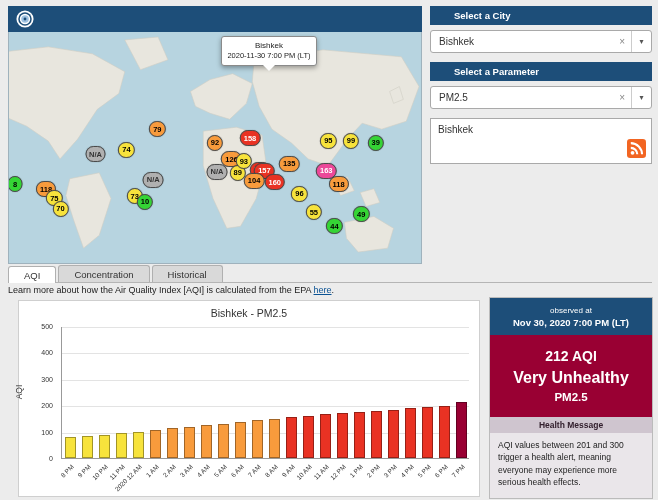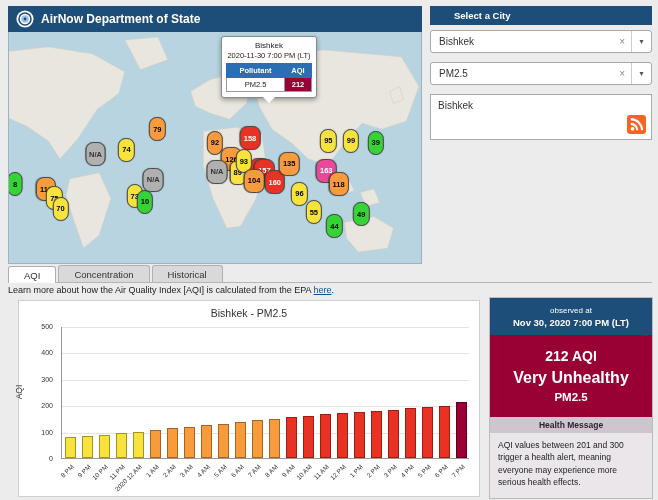--- a/index.html
+++ b/index.html
@@ -21,21 +21,21 @@
     font-weight:bold; font-size:12px;
   }
   .seal { width:18px; height:18px; flex:0 0 auto; }
   .map {
     position:relative; height:232px; background:#b7d4e0;
     overflow:hidden; border:1px solid #9fb2bd; border-top:none;
   }
   .map svg.land { position:absolute; inset:0; width:100%; height:100%; }
   .marker {
     position:absolute; transform:translate(-50%,-50%);
-    height:24px; min-width:15px; padding:0 3px; border-radius:8px;
+    height:16px; min-width:15px; padding:0 3px; border-radius:8px;
     border:1px solid #4a4a4a; font-size:7.5px; font-weight:bold;
     display:flex; align-items:center; justify-content:center;
     color:#000; z-index:2; white-space:nowrap; cursor:pointer;
     box-shadow:0 0 1px rgba(0,0,0,.4);
   }
   .marker.red, .marker.maroon { color:#fff; }
   .marker.gray { color:#333; }
 
   .popup {
     position:absolute; left:212px; top:4px; width:96px; z-index:5;
@@ -130,21 +130,20 @@
 
 <div class="map-panel">
   <div class="map-header">
     <svg class="seal" viewBox="0 0 20 20">
       <circle cx="10" cy="10" r="9.5" fill="#ffffff"></circle>
       <circle cx="10" cy="10" r="7.5" fill="#1d4e79"></circle>
       <circle cx="10" cy="10" r="5.8" fill="#ffffff"></circle>
       <circle cx="10" cy="10" r="4.2" fill="#9ec1e0"></circle>
       <circle cx="10" cy="10" r="1.6" fill="#1d4e79"></circle>
     </svg>
-    <span>AirNow Department of State</span>
   </div>
 
   <div class="map">
     <svg class="land" viewBox="0 0 420 233" preserveAspectRatio="none">
       <g fill="#e8e6de" stroke="#cfcdc4" stroke-width="0.6">
         <path d="M-5,20 L40,15 L85,22 L118,40 L112,62 L90,78 L70,108 L52,128 L40,110 L18,95 L-5,85 Z"></path>
         <path d="M118,8 L152,5 L162,28 L134,38 Z"></path>
         <path d="M62,148 L92,142 L104,168 L92,205 L76,218 L66,190 L58,165 Z"></path>
         <path d="M185,60 L205,48 L228,42 L248,52 L242,72 L225,88 L205,82 L190,75 Z"></path>
         <path d="M198,100 L232,96 L258,104 L262,132 L252,168 L236,196 L222,198 L208,168 L198,135 Z"></path>
@@ -152,45 +151,33 @@
         <path d="M330,150 L345,146 L352,160 L338,165 Z"></path>
         <path d="M358,162 L372,158 L378,172 L364,176 Z"></path>
         <path d="M342,192 L372,186 L392,198 L386,218 L356,222 L344,208 Z"></path>
         <path d="M388,60 L398,55 L402,68 L392,72 Z"></path>
       </g>
     </svg>
 
     <div class="popup">
       <div class="city">Bishkek</div>
       <div class="dt">2020-11-30 7:00 PM (LT)</div>
-      <table>
-        <tbody>
-            <tr>
-          <th>Pollutant</th>
-          <th>AQI</th>
-        </tr>
-        <tr>
-          <td>PM2.5</td>
-          <td class="aqi-cell">212</td>
-        </tr>
-      </tbody>
-        </table>
       <div class="popup-arrow"></div>
     </div>
   <div class="marker green" style="left: 1.5%; top: 66%; background: rgb(53, 212, 53);">8</div>
       <div class="marker orange" style="left: 9%; top: 68%; background: rgb(248, 155, 60);">118</div>
       <div class="marker yellow" style="left: 11%; top: 72%; background: rgb(247, 227, 60);">75</div>
       <div class="marker yellow" style="left: 12.5%; top: 76.5%; background: rgb(247, 227, 60);">70</div>
       <div class="marker gray" style="left: 21%; top: 53%; background: rgb(176, 176, 176);">N/A</div>
       <div class="marker yellow" style="left: 28.5%; top: 51%; background: rgb(247, 227, 60);">74</div>
       <div class="marker orange" style="left: 36%; top: 42%; background: rgb(248, 155, 60);">79</div>
       <div class="marker orange" style="left: 50%; top: 48%; background: rgb(248, 155, 60);">92</div>
       <div class="marker orange" style="left: 54%; top: 55%; background: rgb(248, 155, 60);">126</div>
       <div class="marker gray" style="left: 50.5%; top: 60.5%; background: rgb(176, 176, 176);">N/A</div>
-      <div class="marker yellow" style="left: 55.5%; top: 61%; background: rgb(247, 227, 60); border-radius: 6px;">89</div>
+      <div class="marker yellow" style="left: 55.5%; top: 61%; background: rgb(247, 227, 60);">89</div>
       <div class="marker red" style="left: 58.5%; top: 46%; background: rgb(233, 50, 35);">158</div>
       <div class="marker red" style="left: 61%; top: 51%; background: rgb(233, 50, 35); margin-top: 20px;">152</div>
       <div class="marker yellow" style="left: 57%; top: 56%; background: rgb(247, 227, 60);">93</div>
       <div class="marker red" style="left: 62%; top: 60%; background: rgb(233, 50, 35);">157</div>
       <div class="marker orange" style="left: 59.5%; top: 64.5%; background: rgb(248, 155, 60);">104</div>
       <div class="marker red" style="left: 64.5%; top: 65%; background: rgb(233, 50, 35);">160</div>
       <div class="marker orange" style="left: 68%; top: 57%; background: rgb(248, 155, 60);">135</div>
       <div class="marker red" style="left: 77%; top: 60%; background: #ec4899;">163</div>
       <div class="marker orange" style="left: 80%; top: 66%; background: rgb(248, 155, 60);">118</div>
       <div class="marker yellow" style="left: 70.5%; top: 70%; background: rgb(247, 227, 60);">96</div>
@@ -207,20 +194,21 @@
 </div>
 
 <div class="sidebar">
   <div class="section-header">Select a City</div>
   <div class="select-box">
     <span class="val">Bishkek</span>
     <span class="clear-x">×</span>
     <span class="dd-arrow">▾</span>
   </div>
 
+  <div class="section-header">Select a Parameter</div>
   <div class="select-box">
     <span class="val">PM2.5</span>
     <span class="clear-x">×</span>
     <span class="dd-arrow">▾</span>
   </div>
 
   <div class="feed-box">
     <span>Bishkek</span>
     <svg class="rss" viewBox="0 0 24 24">
       <rect x="0" y="0" width="24" height="24" rx="4" fill="#f26522"></rect>

